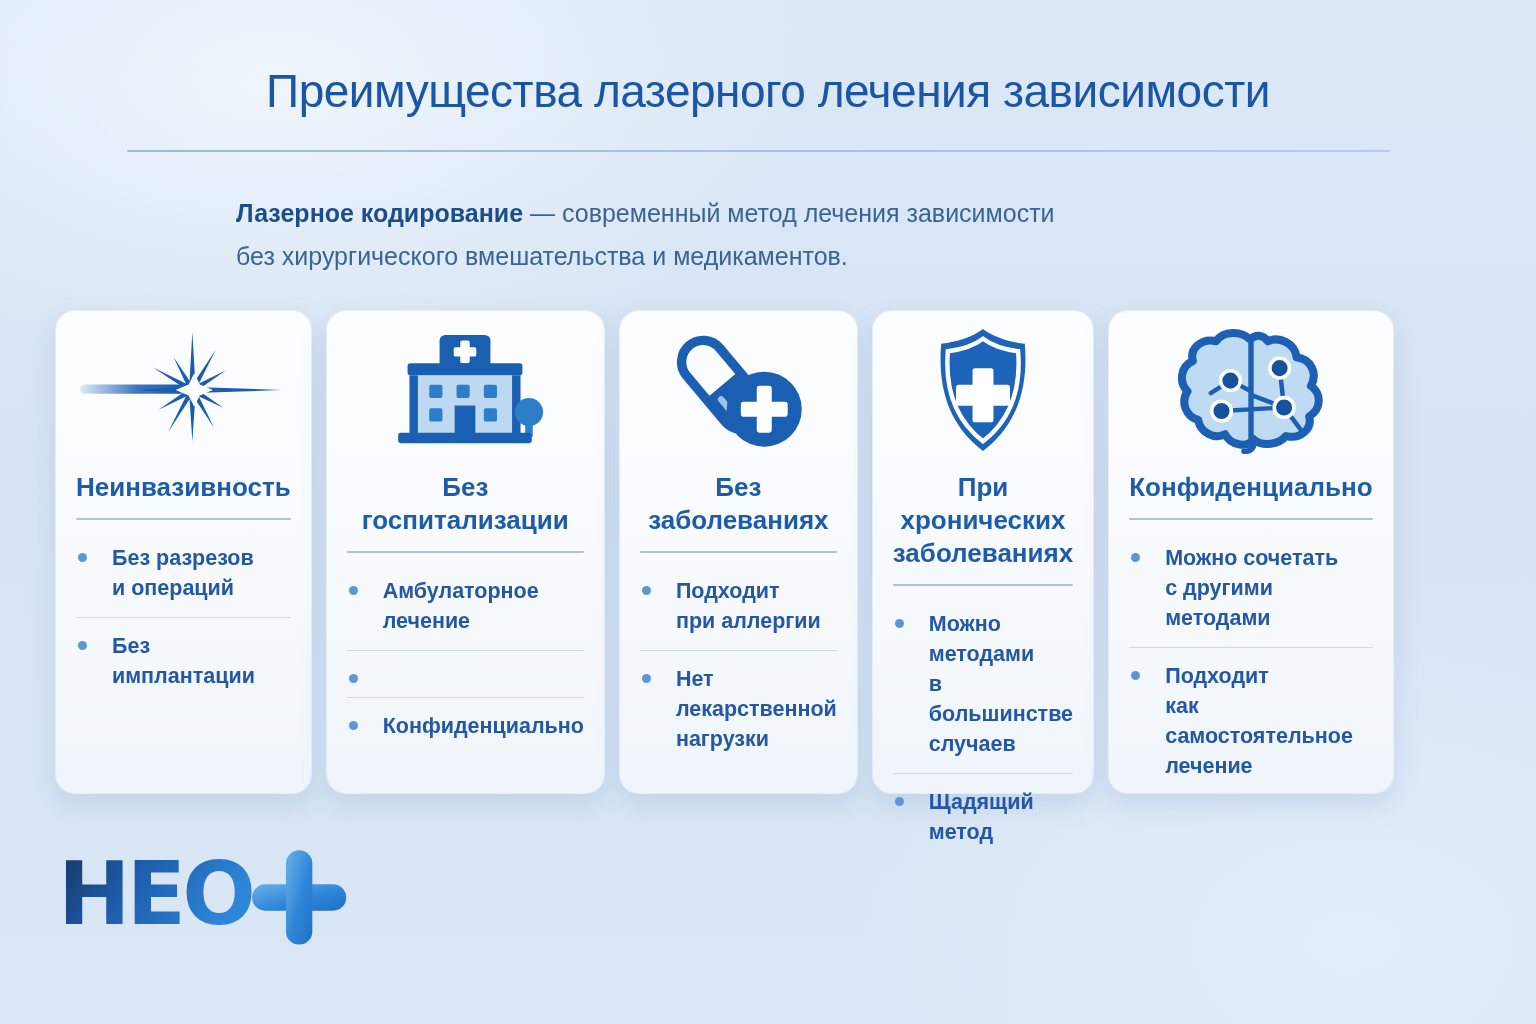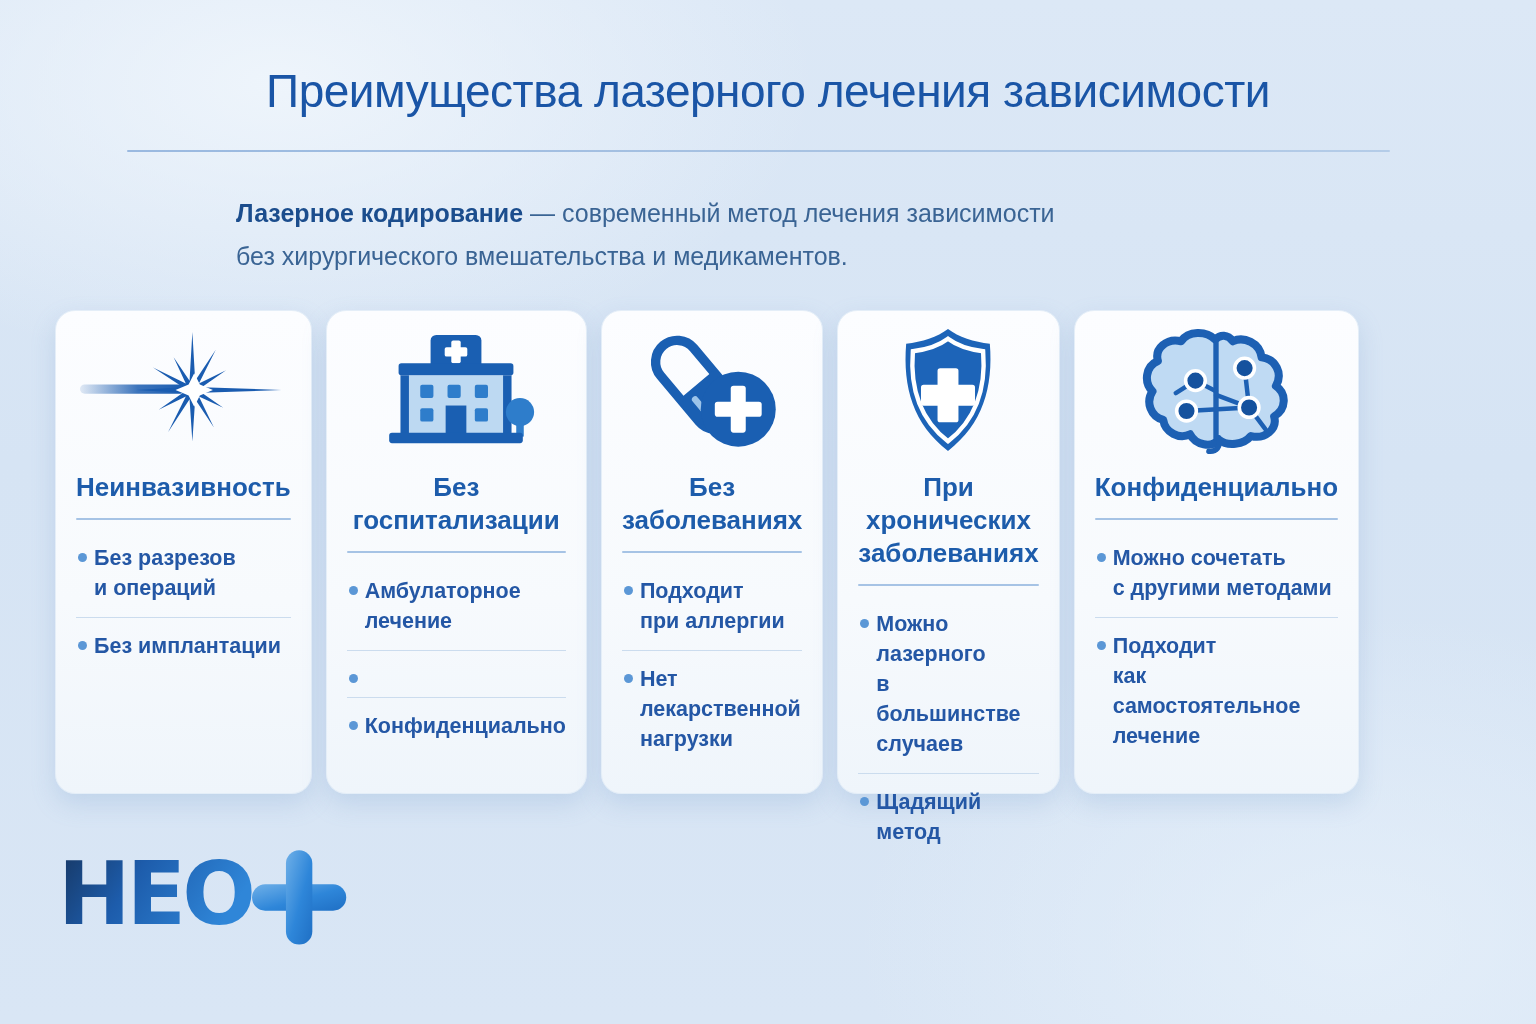--- a/index.html
+++ b/index.html
@@ -38,21 +38,21 @@
     display:flex;flex-direction:column;
   }
   .icon-box{height:158px;display:flex;align-items:center;justify-content:center;flex:0 0 auto;}
   .card-title{
     text-align:center;font-size:26px;font-weight:bold;color:#1d5cab;
     line-height:33px;white-space:pre-line;margin-top:2px;
   }
   .card-title-divider{height:2px;background:#a6c3e5;border-radius:2px;margin-top:14px;flex:0 0 auto;}
   .bullets{list-style:none;margin:10px 0 0 0;padding:0;}
   .bullets li{
-    display:flex;align-items:flex-start;gap:7px;
+    display:flex;align-items:flex-start;gap:25px;
     padding:13px 0 14px 2px;border-bottom:1px solid #cbdcee;
   }
   .bullets li:last-child{border-bottom:none;}
   .dot{width:9px;height:9px;border-radius:50%;background:#5b97d6;margin-top:10px;flex:0 0 auto;}
   .bullet-text{font-size:21.5px;line-height:30px;color:#2457a5;font-weight:bold;white-space:pre-line;}
   .logo{position:absolute;left:58px;top:842px;width:292px;height:110px;text-decoration:underline;}
 </style>
 </head>
 <body>
 
@@ -174,21 +174,21 @@
         <rect x="58" y="50" width="24" height="62" rx="3" fill="#ffffff"></rect>
         <rect x="39" y="69" width="62" height="24" rx="3" fill="#ffffff"></rect>
       </svg>
     </div>
     <div class="card-title">При хронических
 заболеваниях</div>
     <div class="card-title-divider"></div>
     <ul class="bullets">
       <li>
           <span class="dot"></span>
-          <span class="bullet-text">Можно лазерного
+          <span class="bullet-text">Можно методами
 в большинстве случаев</span>
         </li>
       <li>
           <span class="dot"></span>
           <span class="bullet-text">Щадящий метод</span>
         </li>
     </ul>
   </div>
 
   <div class="card">

